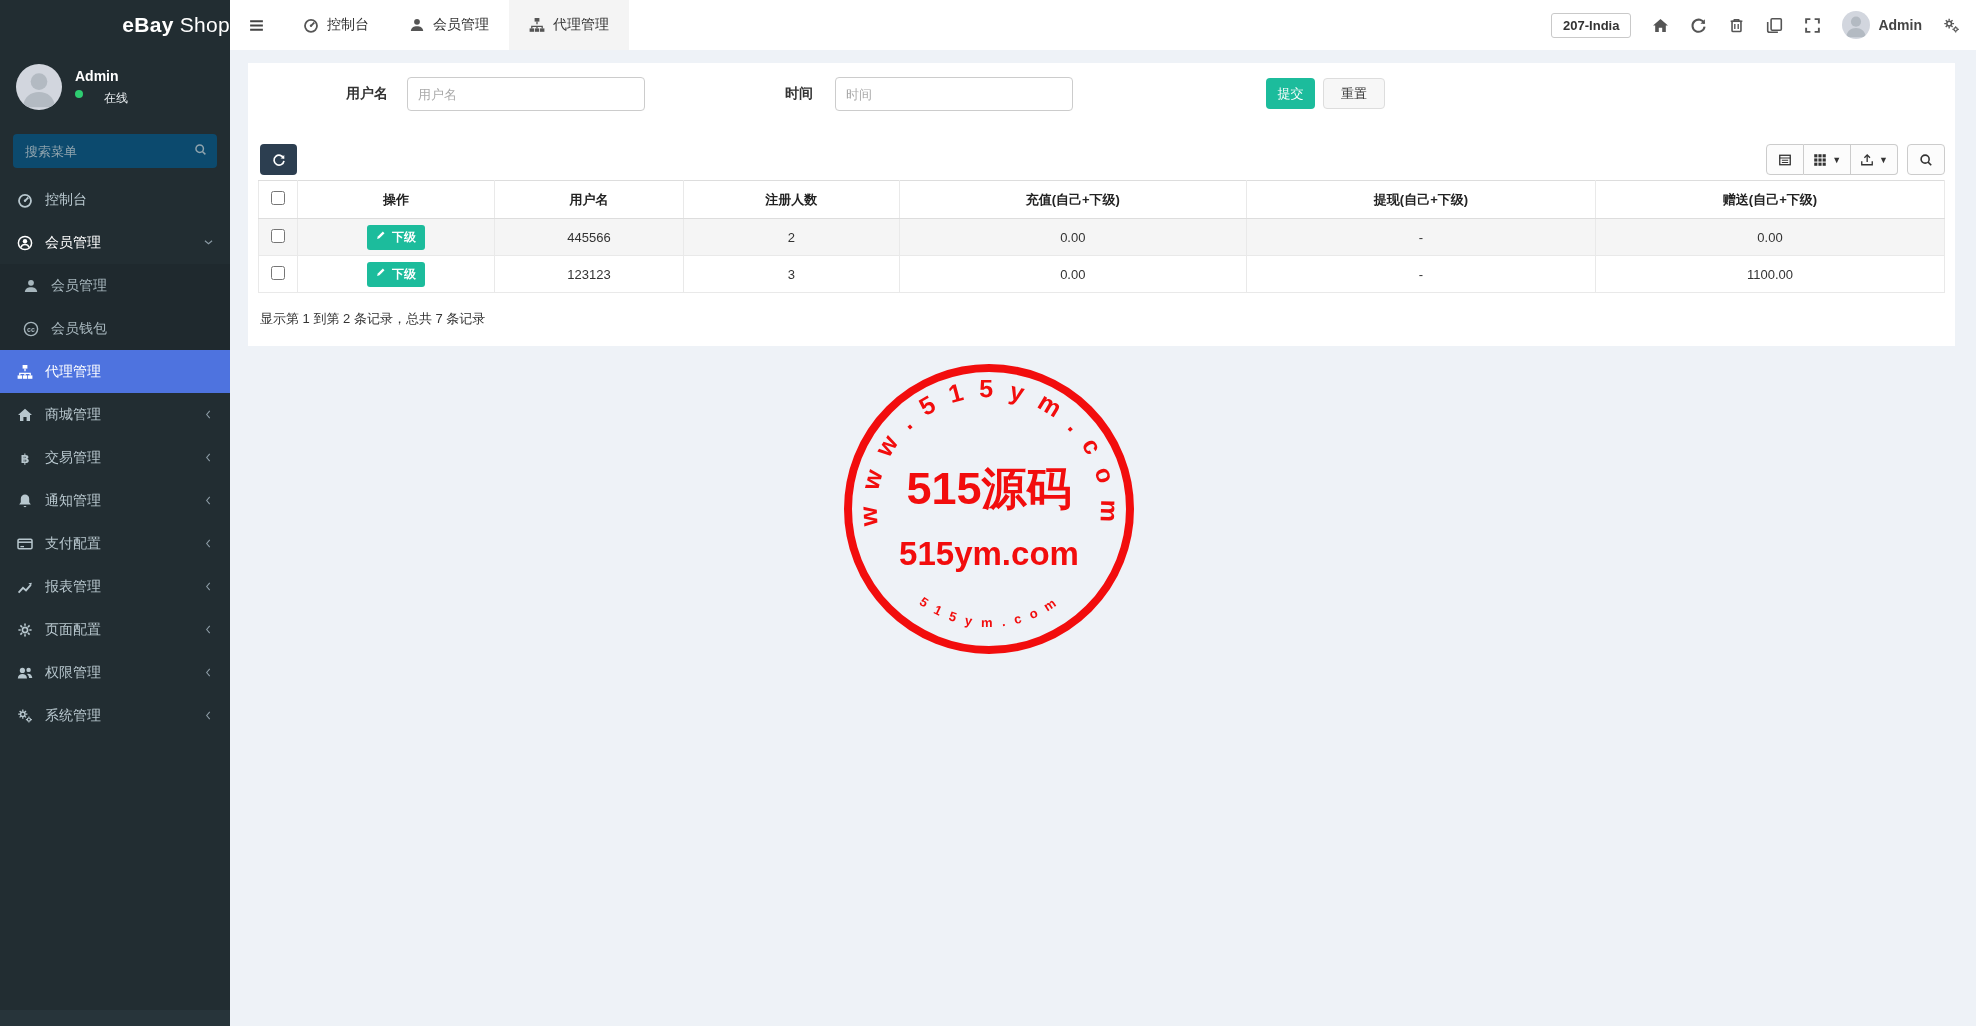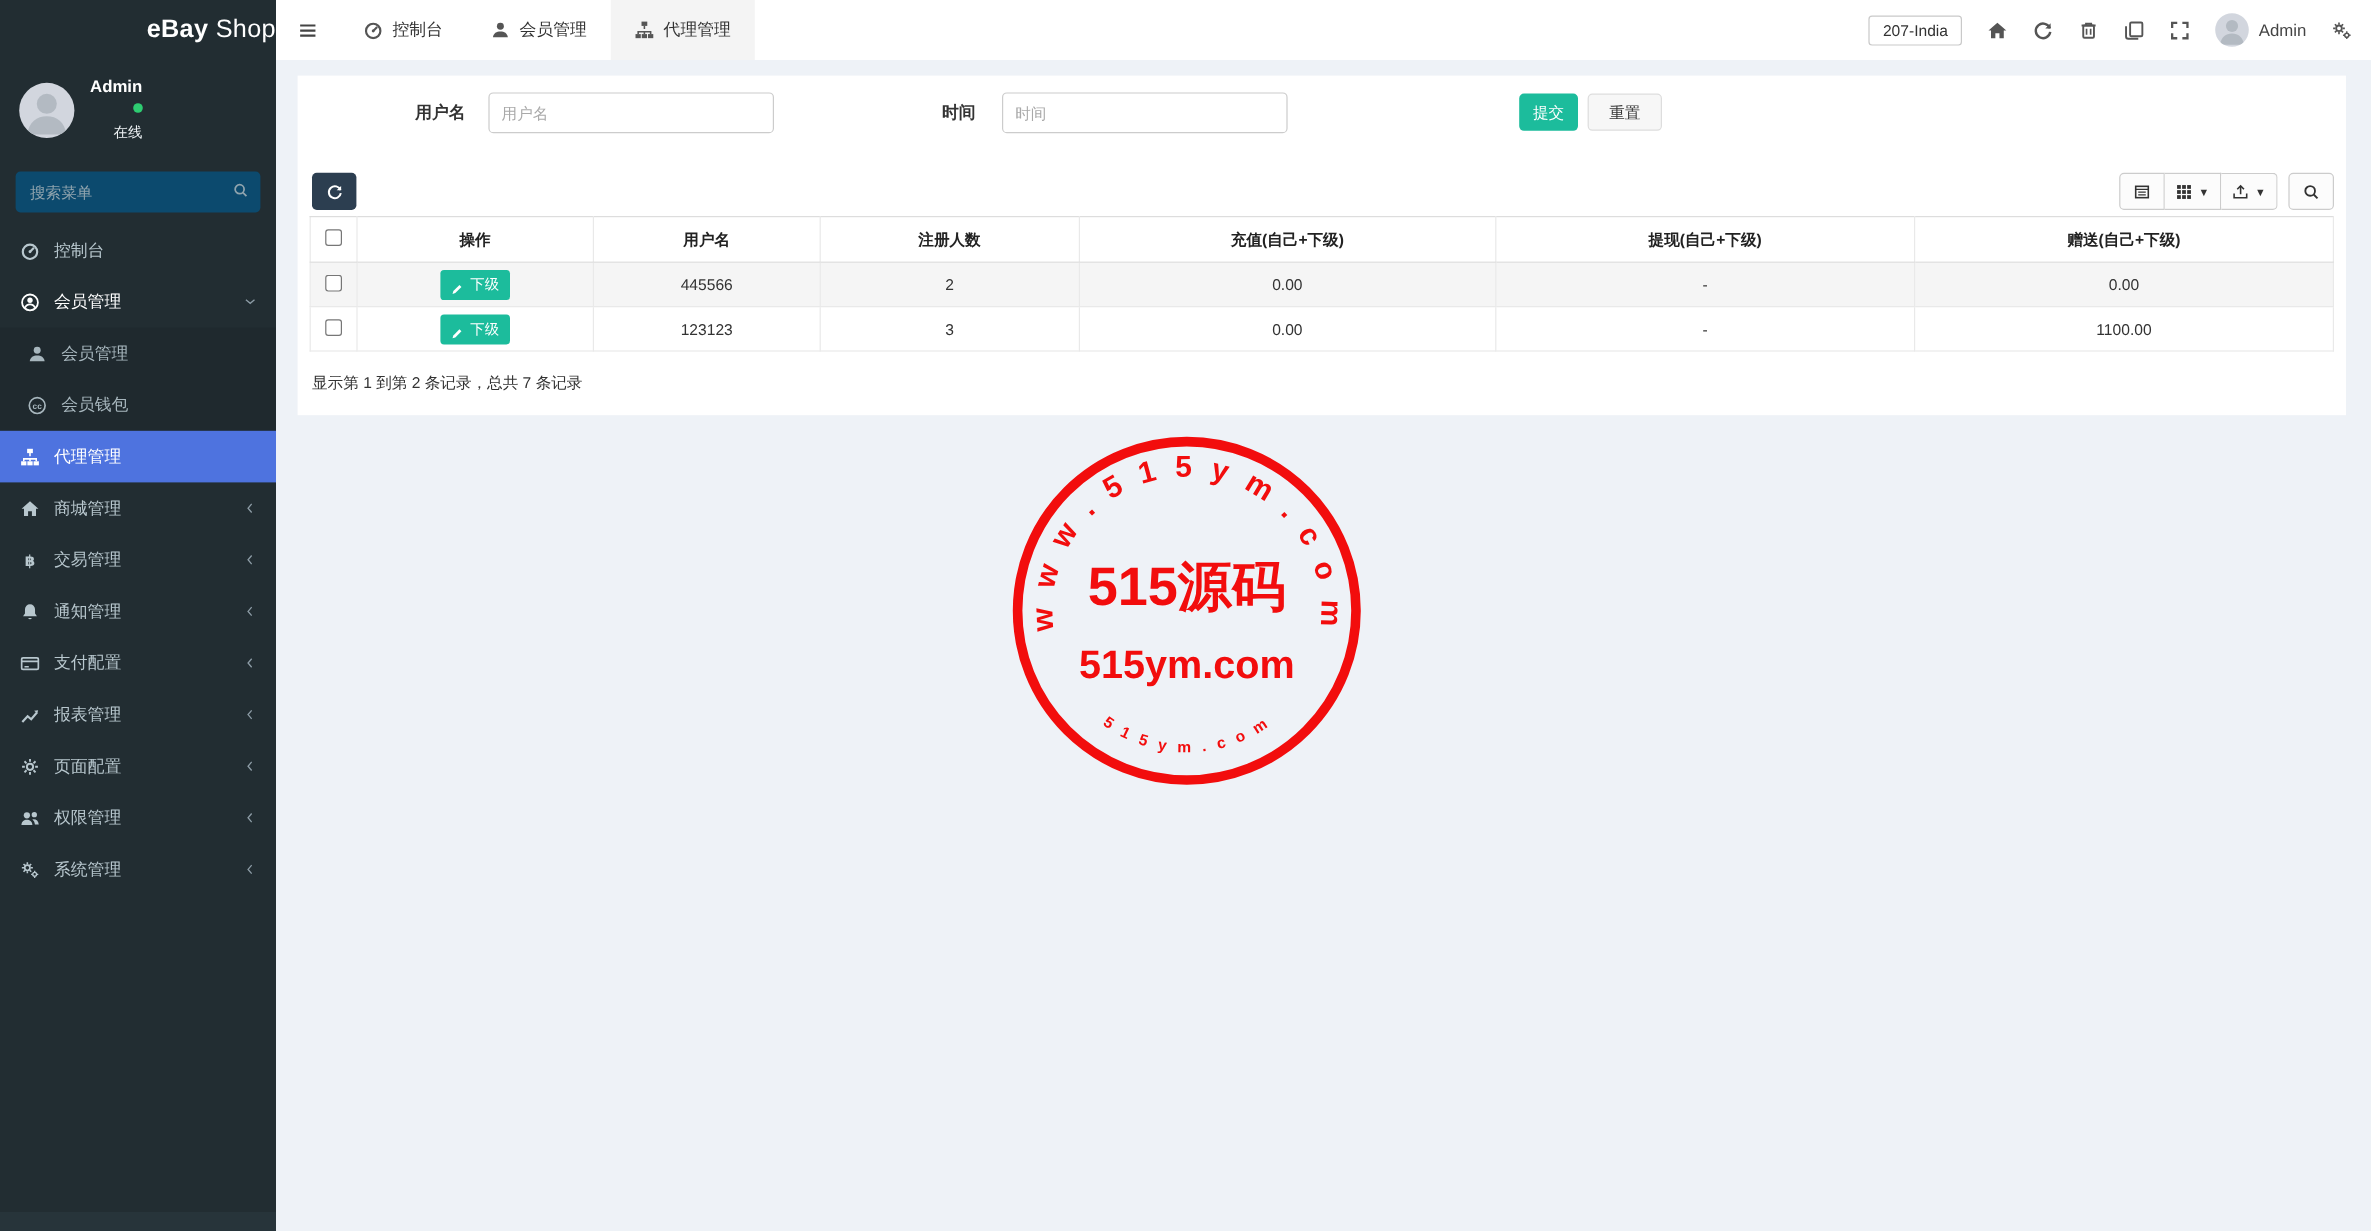--- a/index.html
+++ b/index.html
@@ -12,21 +12,21 @@
   .ic svg, .tbic svg { width:16px; height:16px; }
 
   
   .sidebar { position:absolute; left:0; top:0; width:230px; height:1026px; background:#222d32; color:#b8c7ce; z-index:5; }
   .logo { height:50px; line-height:50px; text-align:right; color:#fff; font-size:21px; letter-spacing:.3px; }
   .logo b { font-weight:bold; }
   .user-panel { display:flex; align-items:center; gap:13px; padding:14px 16px 8px 16px; }
   .avatar { width:46px; height:46px; border-radius:50%; background:#d2d6de; overflow:hidden; position:relative; flex:none; }
   .avatar svg { width:100%; height:100%; }
   .u-name { color:#fff; font-weight:bold; font-size:14px; margin-bottom:6px; }
-  .u-status { font-size:12px; color:#eef2f5; display:flex; align-items:flex-end; gap:8px;flex-direction:column; }
+  .u-status { font-size:12px; color:#eef2f5; display:flex; align-items:flex-start; gap:21px; }
   .dot { width:8px; height:8px; border-radius:50%; background:#2ecc71; display:inline-block; }
   .side-search { margin:16px 13px 10px 13px; position:relative; }
   .side-search input { width:100%; height:34px; background:#0c4a6e; border:0; border-radius:4px; color:#eceff1; font-size:13px; padding:0 32px 0 12px; outline:none; font-family:inherit; }
   .side-search input::placeholder { color:#90a4ae; }
   .side-search .sicon { position:absolute; right:10px; top:9px; color:#90a4ae; }
   .menu { margin-top:8px; font-size:14px; }
   .menu-item { height:43px; display:flex; align-items:center; padding:0 16px; cursor:pointer; color:#b8c7ce; }
   .menu-item .ic { width:18px; margin-right:11px; display:flex; justify-content:center; color:inherit; }
   .menu-item .lbl { flex:1; }
   .menu-item .chev { color:#8c9ba5; display:flex; }
@@ -37,21 +37,21 @@
   .menu-item.active { background:#4e73df; color:#fff; }
   .side-footer { position:absolute; bottom:0; left:0; width:100%; height:16px; background:#27343a; }
 
   
   .topbar { position:absolute; left:230px; right:0; top:0; height:50px; background:#fff; display:flex; align-items:center; z-index:4; }
   .hamburger { padding:0 18px; color:#444; cursor:pointer; display:flex; }
   .hamburger svg { width:17px; height:17px; }
   .tab { display:flex; align-items:center; gap:8px; height:50px; padding:0 20px; font-size:14px; color:#333; cursor:pointer; }
   .tab .ic { color:#555; display:flex; }
   .tab.active { background:#f4f4f4; }
-  .topbar-right { margin-left:auto; display:flex; align-items:center; gap:21px; padding-right:16px; }
+  .topbar-right { margin-left:auto; display:flex; align-items:center; gap:21px; padding-right:16px;font-weight:bold; }
   .region-box { border:1px solid #c9c9c9; border-radius:3px; padding:4px 11px; font-size:13px; color:#333; background:#fff; cursor:pointer; }
   .tbic { color:#555; cursor:pointer; display:flex; }
   .tbic svg { width:17px; height:17px; }
   .admin-chip { display:flex; align-items:center; gap:8px; cursor:pointer; }
   .admin-chip .avatar-sm { width:28px; height:28px; border-radius:50%; background:#d2d6de; overflow:hidden; }
   .admin-chip .avatar-sm svg { width:100%; height:100%; }
   .admin-chip .nm { font-size:14px; color:#444; }
 
   
   .content { position:absolute; left:230px; top:50px; right:0; bottom:0; background:#eef2f7; }
@@ -80,21 +80,21 @@
   .tgroup .tbtn:first-child { border-radius:4px 0 0 4px; }
   .tgroup .tbtn:last-child { border-radius:0 4px 4px 0; }
   .tbtn.single { border-radius:4px; margin-left:9px; }
   .caret { font-size:9px; color:#333; }
 
   table.grid { width:1687px; margin:0 10px; border-collapse:collapse; font-size:13px; }
   .grid th, .grid td { border:1px solid #e9e9e9; text-align:center; vertical-align:middle; }
   .grid thead th { height:38px; font-weight:bold; color:#222; border-top:1px solid #ddd; border-bottom:1px solid #ddd; }
   .grid tbody td { height:37px; color:#333; }
   .grid tbody tr.striped { background:#f5f5f5; }
-  .btn-sub { background:#1cbc9c; color:#fff; border:0; border-radius:3px; font-size:12px; padding:4px 9px; display:inline-flex; align-items:flex-end; gap:5px; cursor:pointer; font-family:inherit; }
+  .btn-sub { background:#1cbc9c; color:#fff; border:0; border-radius:3px; font-size:12px; padding:4px 9px; display:inline-flex; align-items:flex-start; gap:5px; cursor:pointer; font-family:inherit;font-weight:bold; }
   .btn-sub svg { width:11px; height:11px; }
   .grid input[type=checkbox] { width:14px; height:14px; cursor:pointer; }
 
   .summary { margin:17px 0 0 12px; font-size:13px; color:#333; }
 
   
   .stamp { position:absolute; left:608px; top:308px; width:302px; height:302px; pointer-events:none; }
 </style>
 </head>
 <body>

